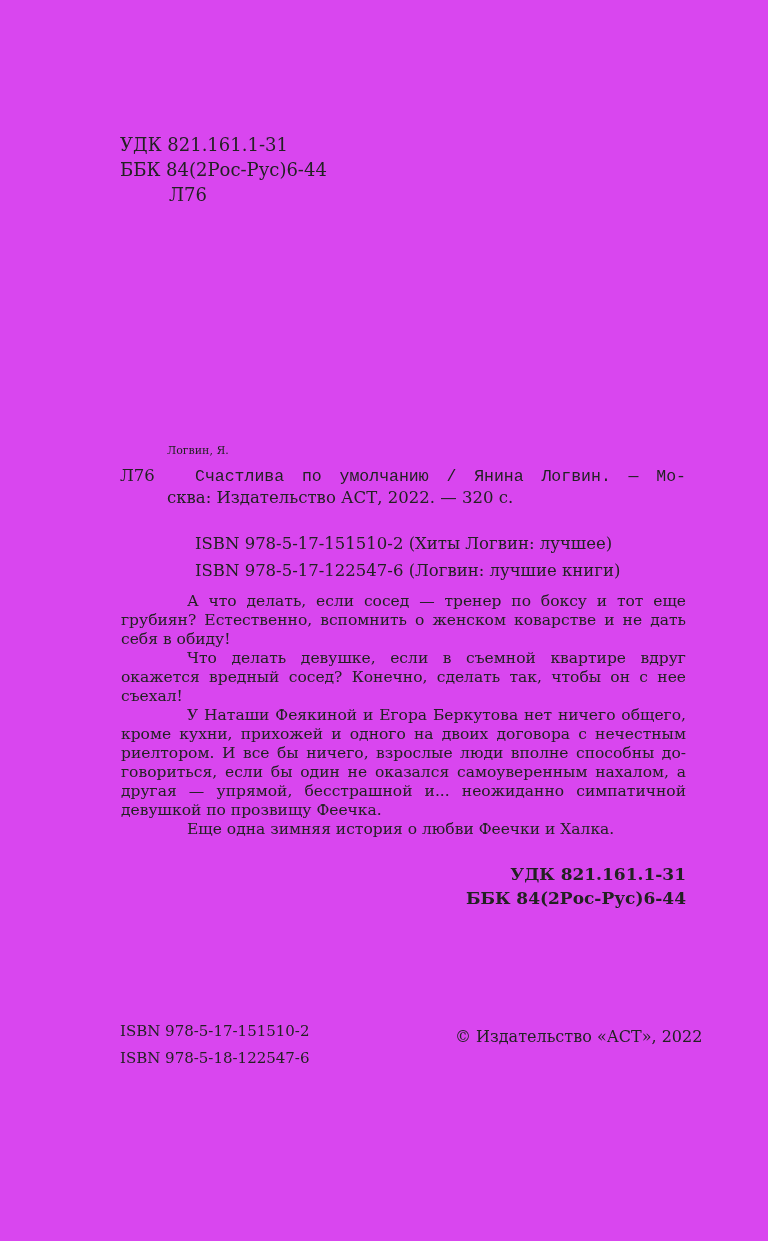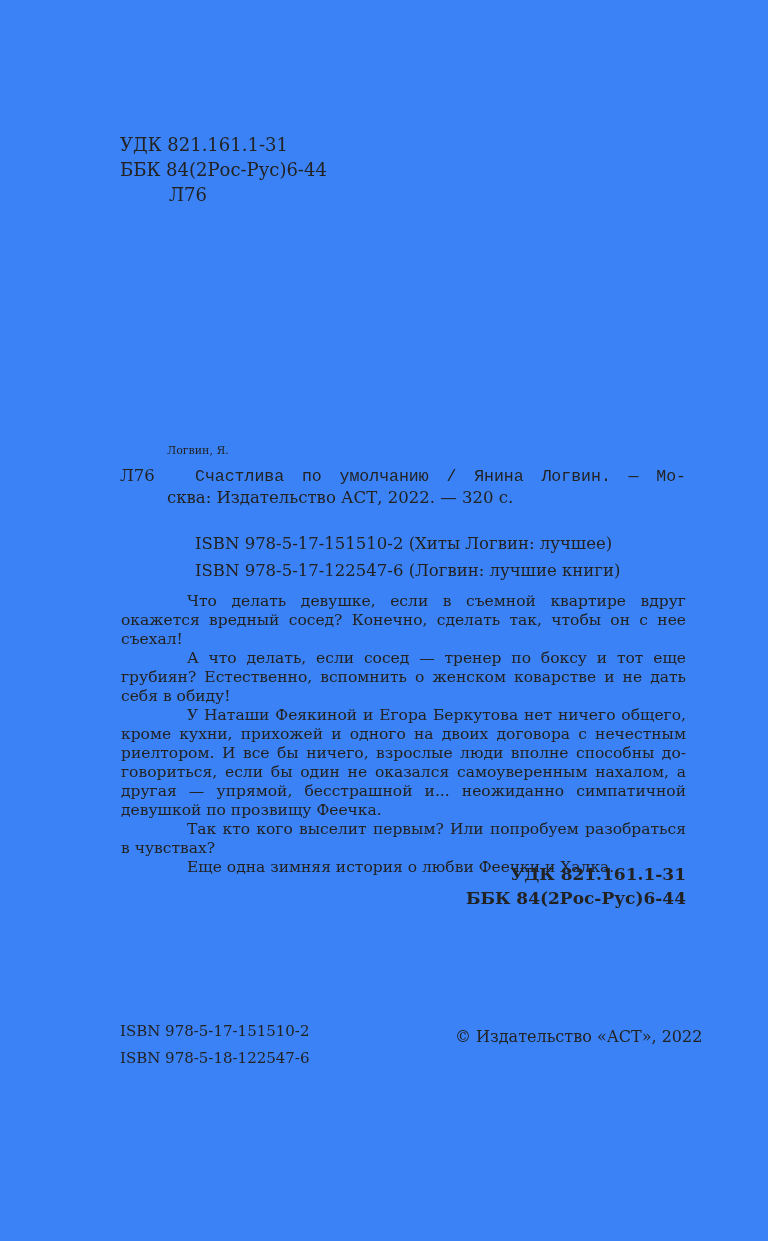--- a/index.html
+++ b/index.html
@@ -1,20 +1,20 @@
 <!DOCTYPE html>
 <html><head>
 <meta charset="utf-8">
 <style>
   html, body { margin: 0; padding: 0; background: #ffffff; }
   .page {
     position: relative;
     width: 768px;
     height: 1241px;
-    background: #3b82f6;
+    background: #d946ef;
     color: #222222;
     font-family: "DejaVu Serif", "Liberation Serif", serif;
     overflow: hidden;
   }
   .block div, .block p { margin: 0; }
 
   
   .top-codes {
     position: absolute;
     left: 120px;
@@ -135,24 +135,23 @@
     <div class="l1">Счастлива по умолчанию / Янина Логвин. — Мо-</div>
     <div class="l2">сква: Издательство АСТ, 2022. — 320 с.</div>
   </div>
 
   <div class="block isbn-mid">
     <div>ISBN 978-5-17-151510-2 (Хиты Логвин: лучшее)</div>
     <div>ISBN 978-5-17-122547-6 (Логвин: лучшие книги)</div>
   </div>
 
   <div class="block annotation">
+    <p>А что делать, если сосед — тренер по боксу и тот еще груби­ян? Естественно, вспомнить о женском коварстве и не дать себя в обиду!</p>
     <p>Что делать девушке, если в съемной квартире вдруг окажется вредный сосед? Конечно, сделать так, чтобы он с нее съехал!</p>
-    <p>А что делать, если сосед — тренер по боксу и тот еще груби­ян? Естественно, вспомнить о женском коварстве и не дать себя в обиду!</p>
     <p>У Наташи Феякиной и Егора Беркутова нет ничего общего, кроме кухни, прихожей и одного на двоих договора с нечестным риелтором. И все бы ничего, взрослые люди вполне способны до­говориться, если бы один не оказался самоуверенным нахалом, а другая — упрямой, бесстрашной и... неожиданно симпатичной девушкой по прозвищу Феечка.</p>
-    <p>Так кто кого выселит первым? Или попробуем разобраться в чувствах?</p>
     <p>Еще одна зимняя история о любви Феечки и Халка.</p>
   </div>
 
   <div class="block codes-right">
     <div>УДК 821.161.1-31</div>
     <div>ББК 84(2Рос-Рус)6-44</div>
   </div>
 
   <div class="block footer-isbn">
     <div>ISBN 978-5-17-151510-2</div>

